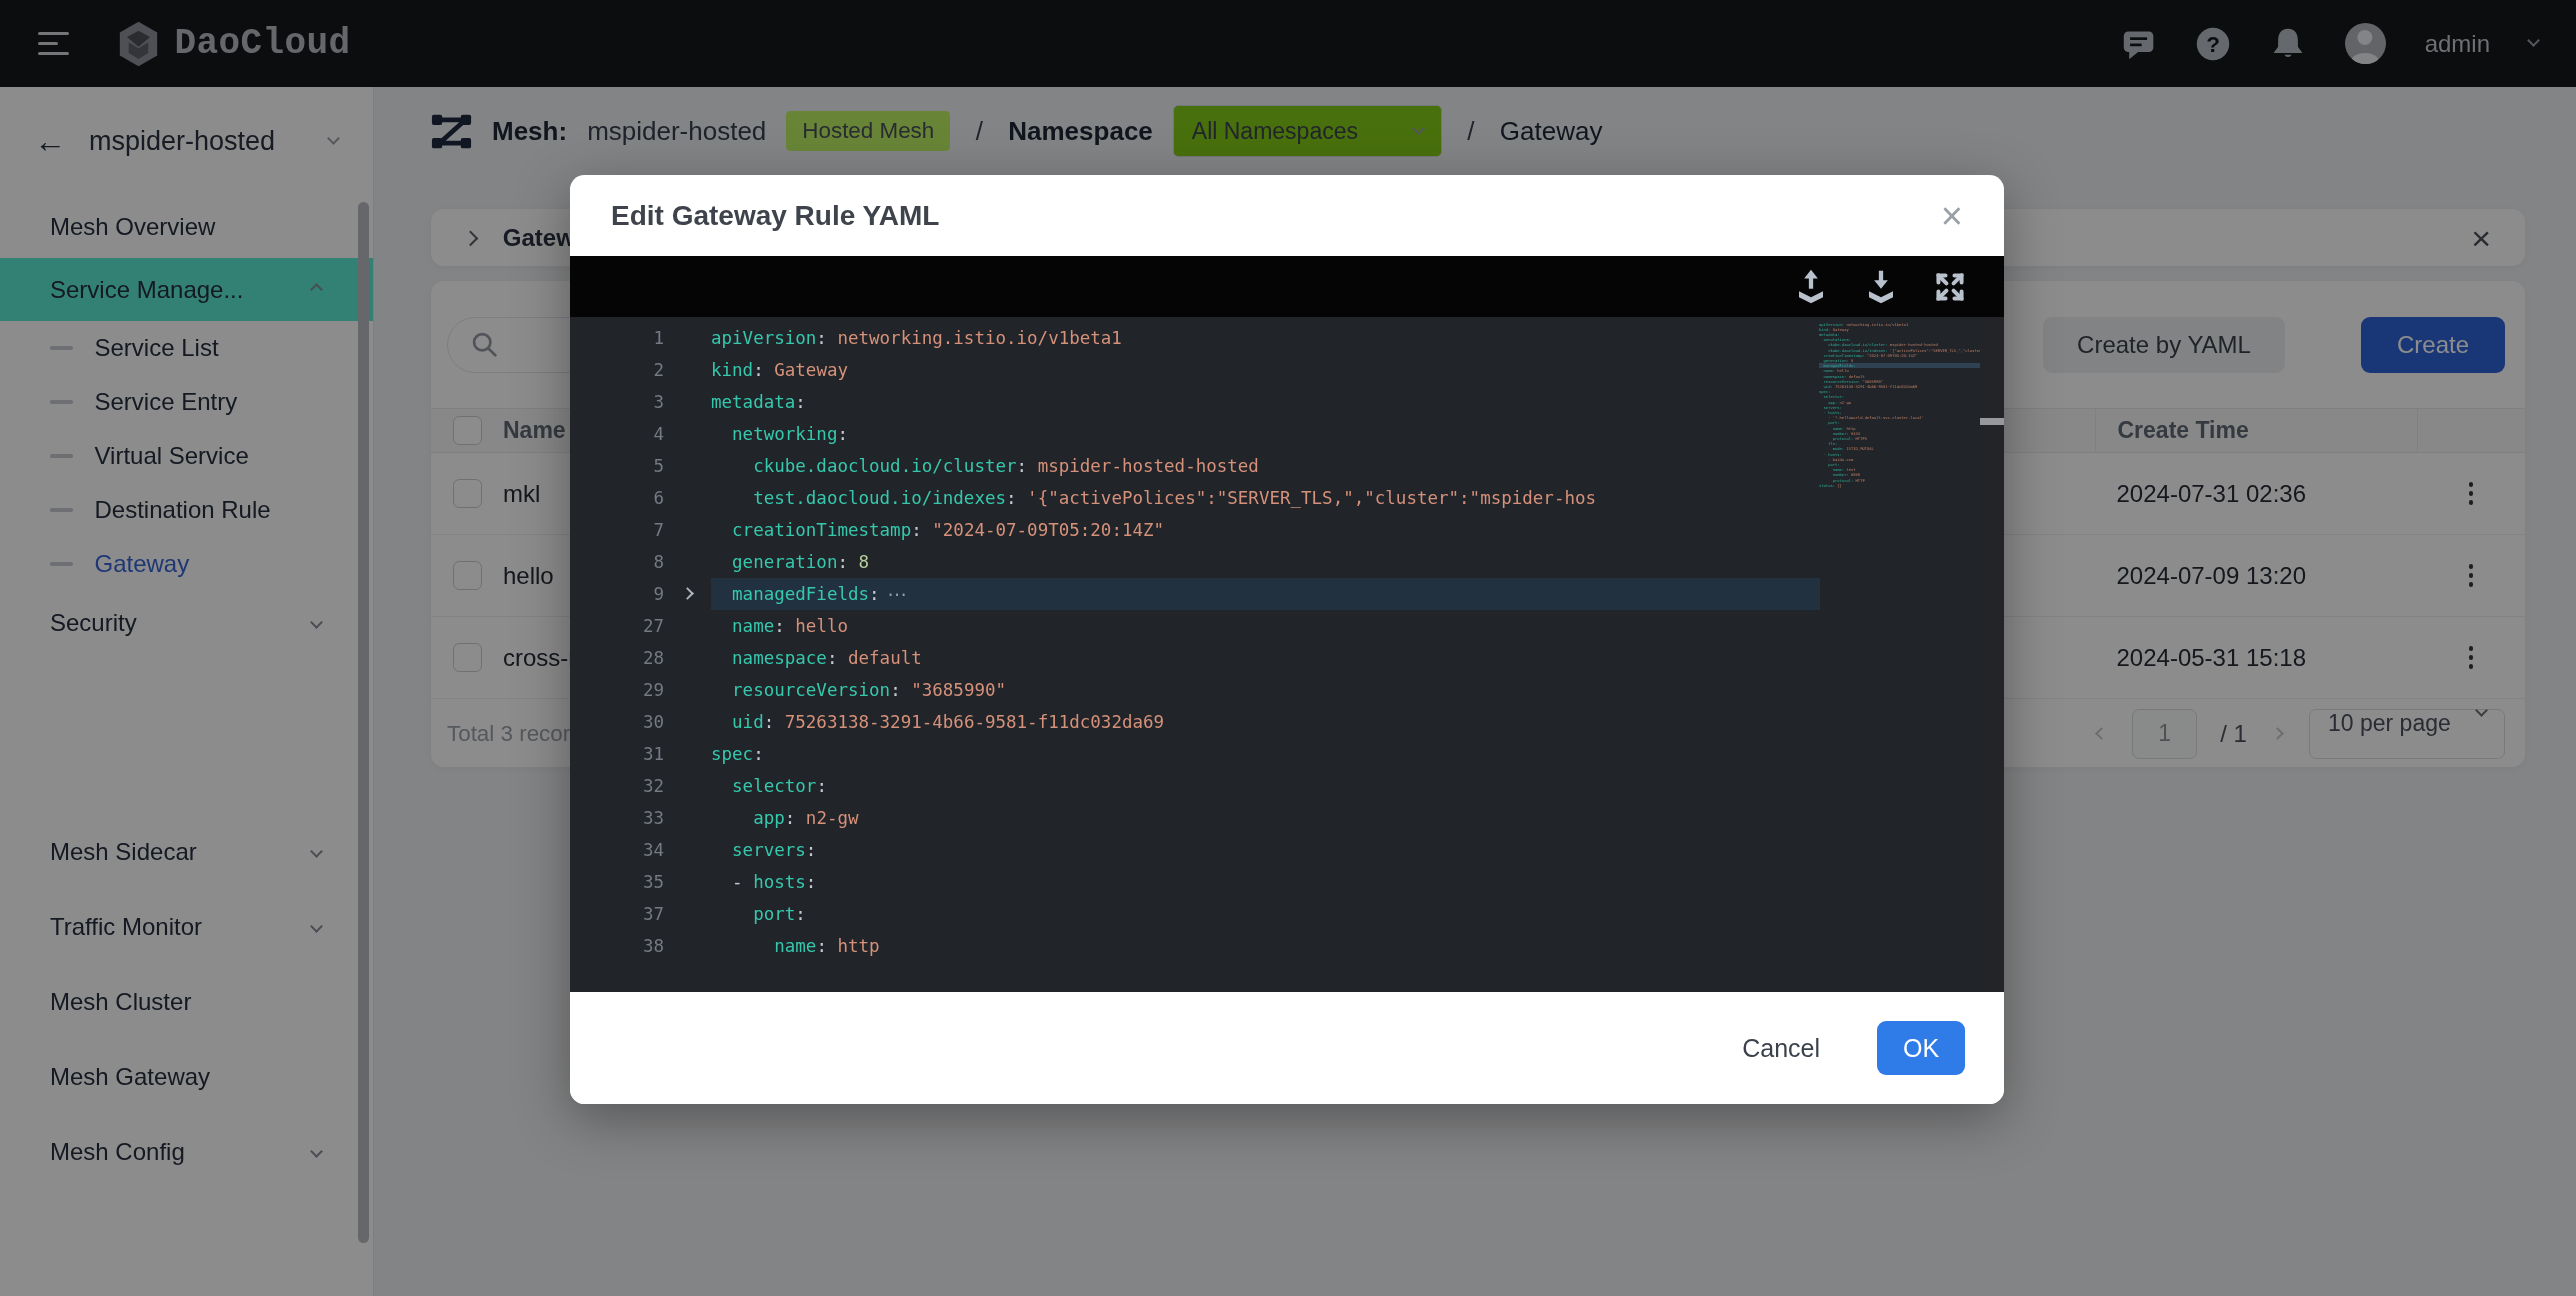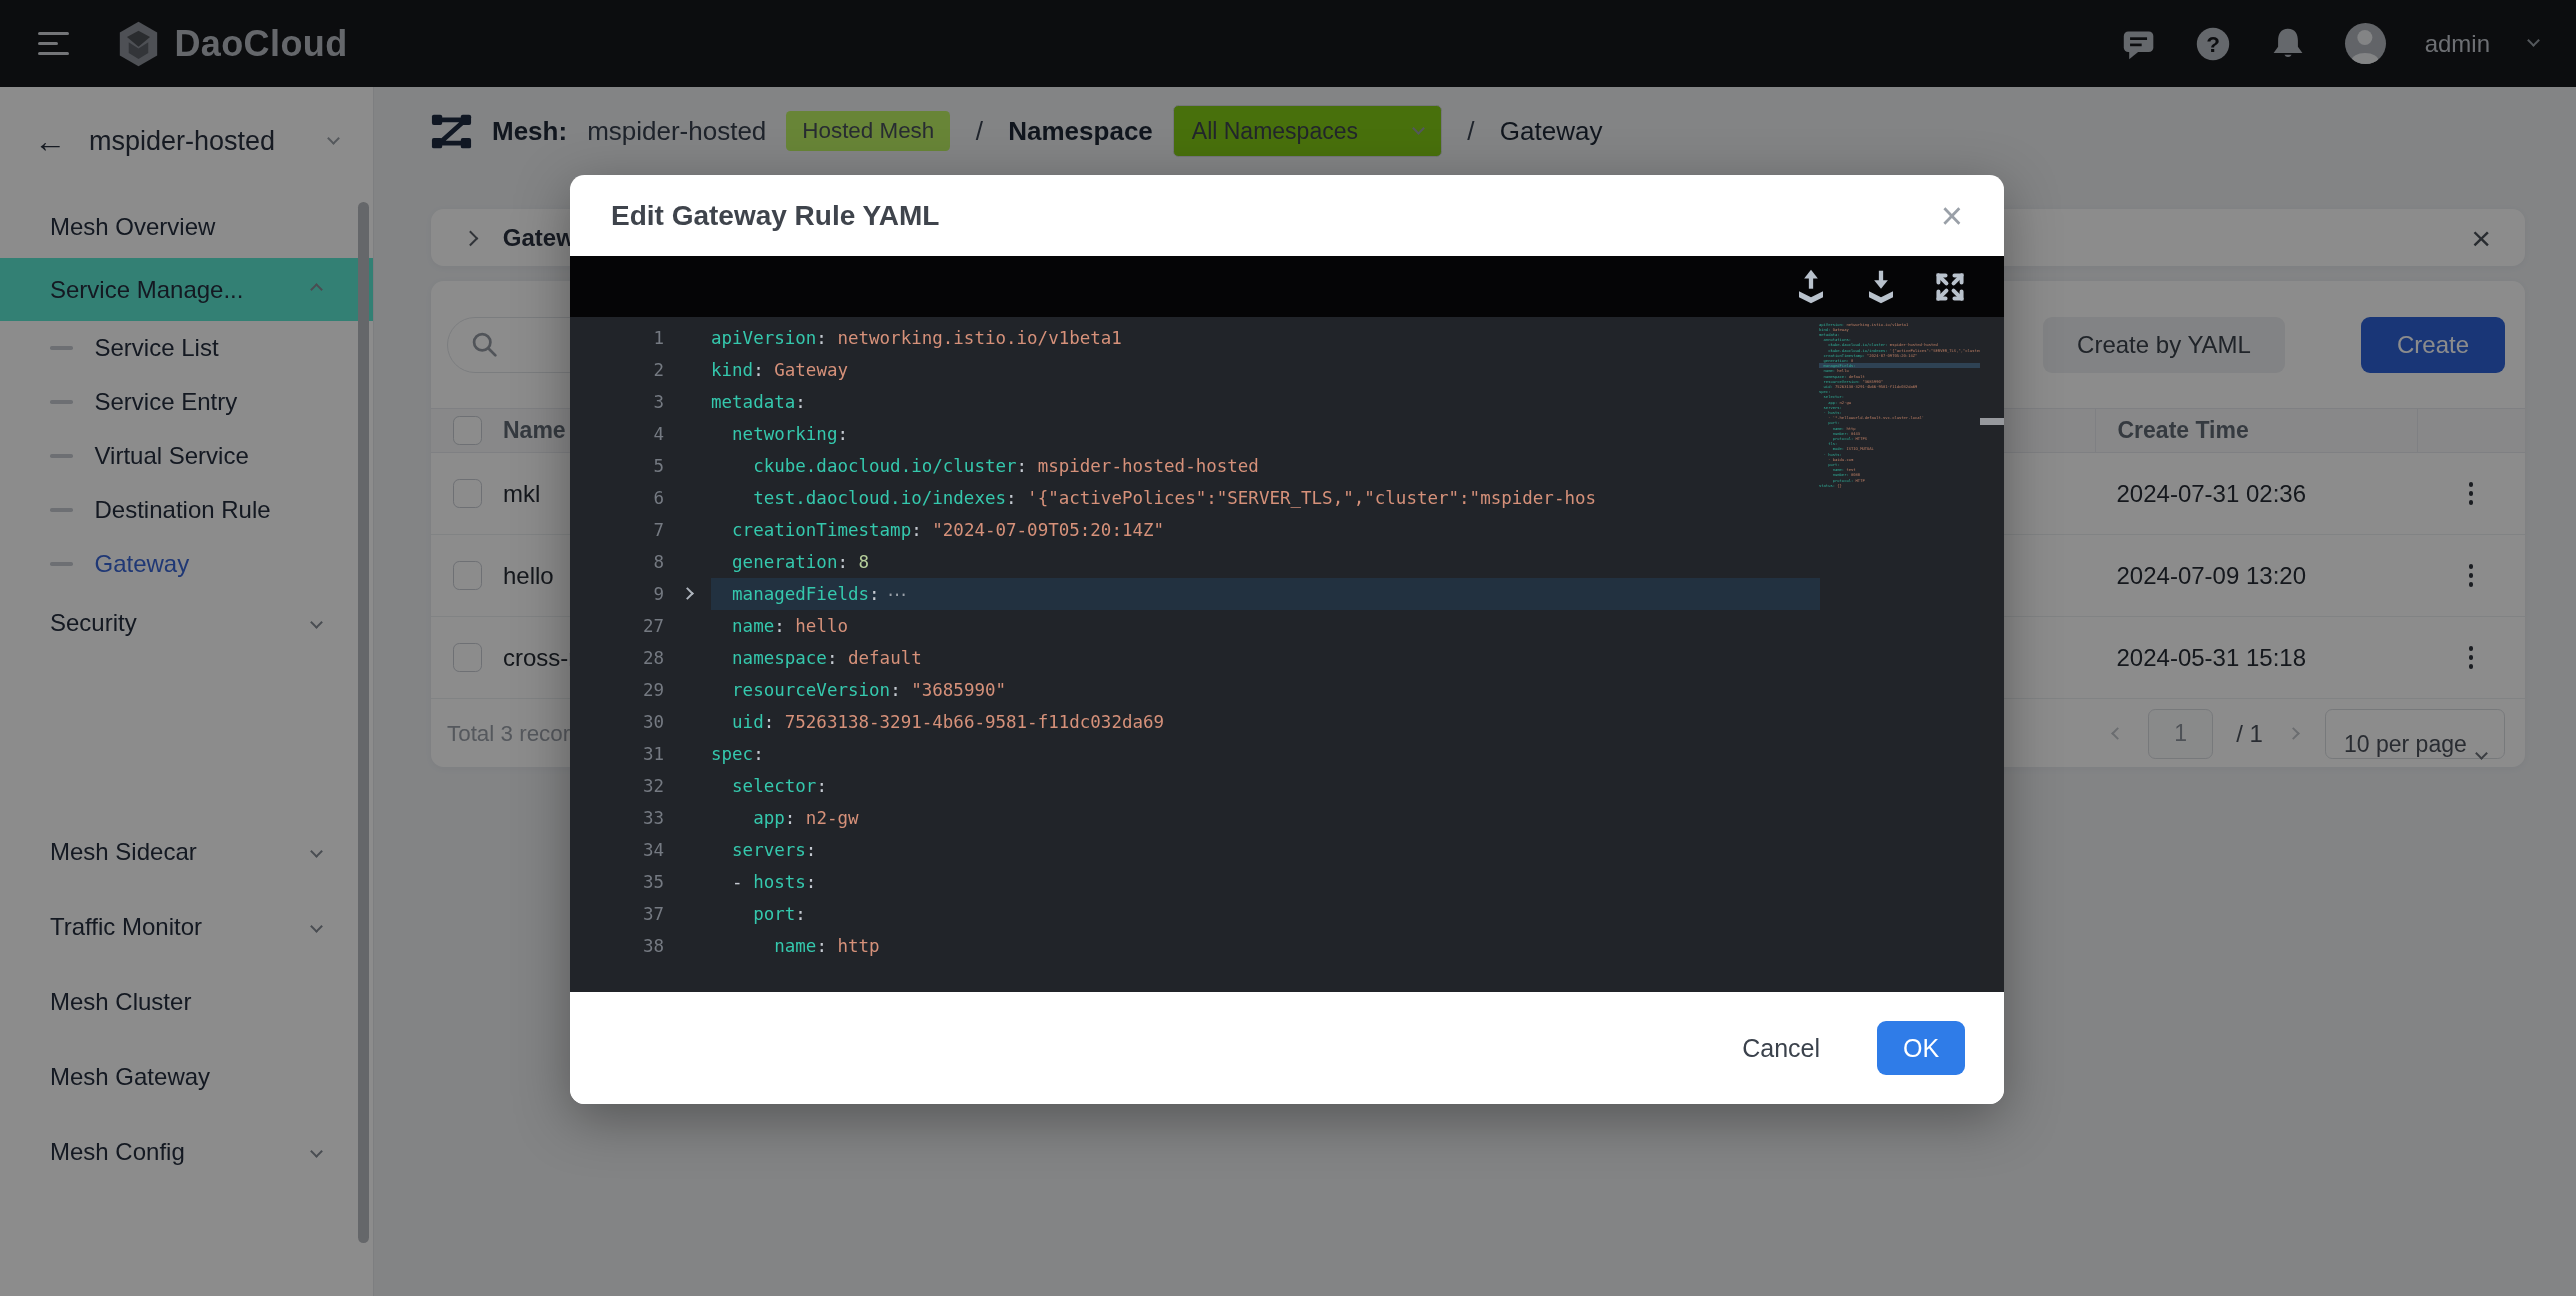--- a/index.html
+++ b/index.html
@@ -7,21 +7,21 @@
   .stage { position:relative; width:2576px; height:1296px; overflow:hidden;
            background:#eef0f3; font-family:"Liberation Sans", sans-serif; }
 
   
   .topbar { position:absolute; left:0; top:0; width:2576px; height:87px;
             background:#17191d; display:flex; align-items:center; padding:0 38px; z-index:1; }
   .hamburger { width:32px; display:flex; flex-direction:column; gap:6.3px; cursor:pointer; }
   .hamburger i { display:block; height:3.6px; border-radius:1.8px; background:#d3d6db; }
   .hamburger i:nth-child(1){ width:30.5px; } .hamburger i:nth-child(2){ width:20px; } .hamburger i:nth-child(3){ width:30.5px; }
   .logo { display:flex; align-items:center; gap:14.4px; margin-left:47px; }
-  .logo-text { color:#b8bcc4; font-size:36px; font-weight:700; letter-spacing:0.4px; }
+  .logo-text { color:#b8bcc4; font-size:36px; font-weight:700; letter-spacing:0.4px;font-family:Liberation Mono, monospace; }
   .topbar-right { margin-left:auto; display:flex; align-items:center; gap:39px; color:#b9bdc5; }
   .avatar { width:41px; height:41px; border-radius:50%; background:#b3b7be; position:relative; overflow:hidden; }
   .avatar .head { position:absolute; left:50%; top:7.2px; transform:translateX(-50%);
                   width:15.3px; height:15.3px; border-radius:50%; background:#eef0f3; }
   .avatar .body { position:absolute; left:50%; bottom:-5.4px; transform:translateX(-50%);
                   width:27px; height:16px; border-radius:50% 50% 0 0; background:#eef0f3; }
   .admin-name { color:#c6cad1; font-size:24px; }
 
   .chev { display:inline-block; width:11.7px; height:11.7px;
           border-right:2.7px solid currentColor; border-bottom:2.7px solid currentColor; }
@@ -95,22 +95,22 @@
   .trow { height:82px; display:flex; align-items:center; border-bottom:0.9px solid #eceef1;
           font-size:24px; color:#272d36; }
   .kebab { display:flex; flex-direction:column; gap:4.5px; cursor:pointer; padding:5.4px; }
   .kebab i { width:4.5px; height:4.5px; border-radius:50%; background:#30353c; }
   .tfoot { height:69px; display:flex; align-items:center; padding:0 20px 0 16px; }
   .total-text { color:#9ba1aa; font-size:22.4px; }
   .pager { margin-left:auto; display:flex; align-items:center; gap:23px; color:#4b515b; font-size:24px; }
   .pg-chev { color:#c3c7cd; display:flex; padding:3.6px; cursor:pointer; }
   .page-box { width:65px; height:50px; background:#fafbfc; border:0.9px solid #d9dce1; border-radius:7.2px;
               display:flex; align-items:center; justify-content:center; color:#8f959e; font-size:23px; }
-  .per-page { width:180px; height:50px; border:0.9px solid #d9dce1; border-radius:7.2px; display:flex;
-              align-items:flex-end; padding:0 18px; font-size:23px; color:#4b515b; cursor:pointer; }
+  .per-page { width:196px; height:50px; border:0.9px solid #d9dce1; border-radius:7.2px; display:flex;
+              align-items:flex-start; padding:0 18px; font-size:23px; color:#4b515b; cursor:pointer; }
   .per-page .chev { margin-left:auto; color:#6b7077; margin-top:-3.6px; }
 
   
   .overlay { position:absolute; inset:0; background:rgba(0,0,0,0.45); z-index:5; }
   .modal { position:absolute; left:570px; top:175px; width:1434px; height:929px; background:#fff;
            border-radius:14.4px; z-index:6; overflow:hidden; box-shadow:0 14.4px 54px rgba(0,0,0,0.35); }
   .m-head { height:81px; display:flex; align-items:center; justify-content:space-between; padding:0 41px; }
   .m-title { font-size:28px; font-weight:700; color:#3f444c; }
   .m-close { font-size:38px; color:#9aa0a8; line-height:1; cursor:pointer; }
   .m-toolbar { height:61px; background:#050506; display:flex; align-items:center; justify-content:flex-end;

